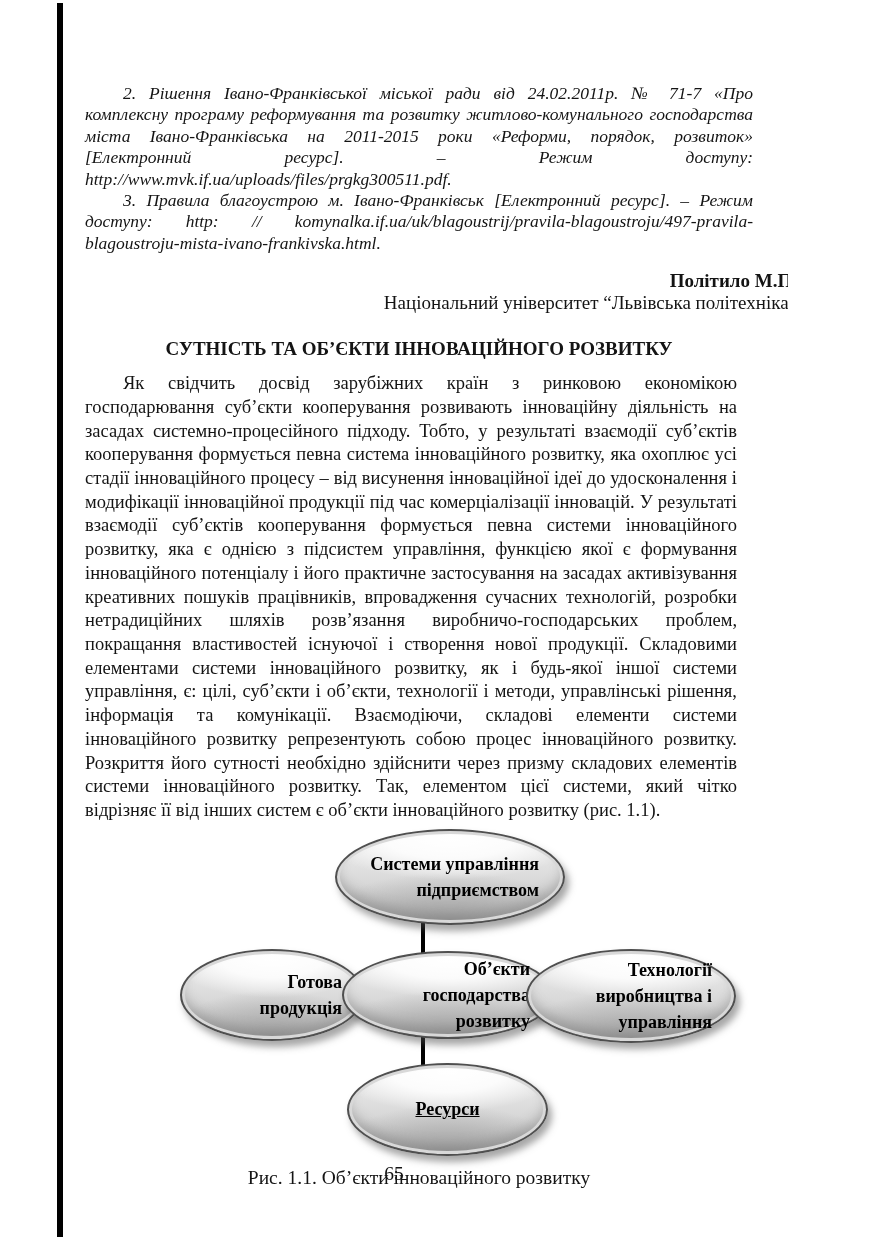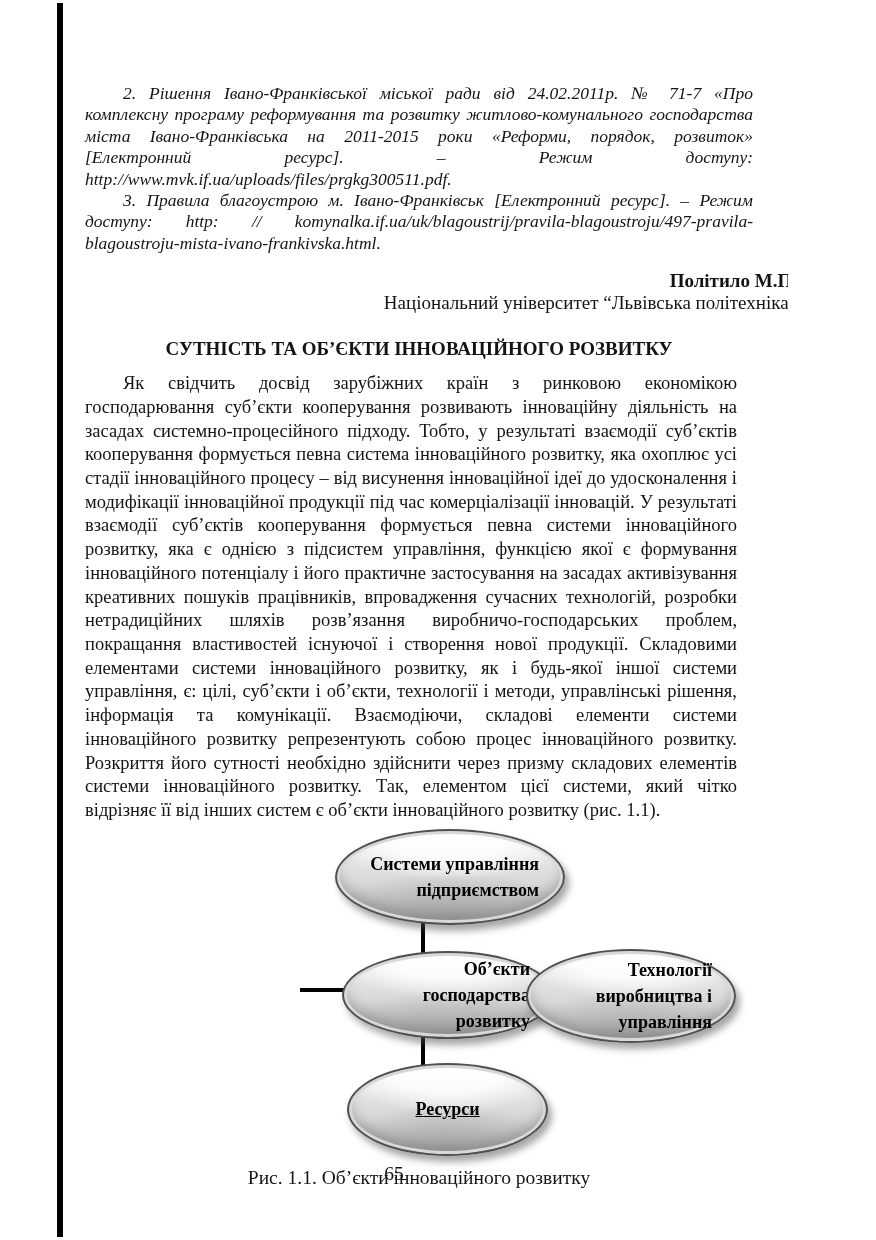--- a/index.html
+++ b/index.html
@@ -136,20 +136,23 @@
 
     <div class="diagram">
       <div class="connector conn-v1"></div>
       <div class="connector conn-v2"></div>
       <div class="connector conn-h1"></div>
       <div class="connector conn-h2"></div>
 
       <div class="node node-top">
         <span>Системи управління підприємством</span>
       </div>
+      <div class="node node-left">
+        <span>Готова продукція</span>
+      </div>
       <div class="node node-center">
         <span>Об’єкти господарства розвитку</span>
       </div>
       <div class="node node-right">
         <span>Технології виробництва і управління</span>
       </div>
       <div class="node node-bottom">
         <span>Ресурси</span>
       </div>
     </div>

